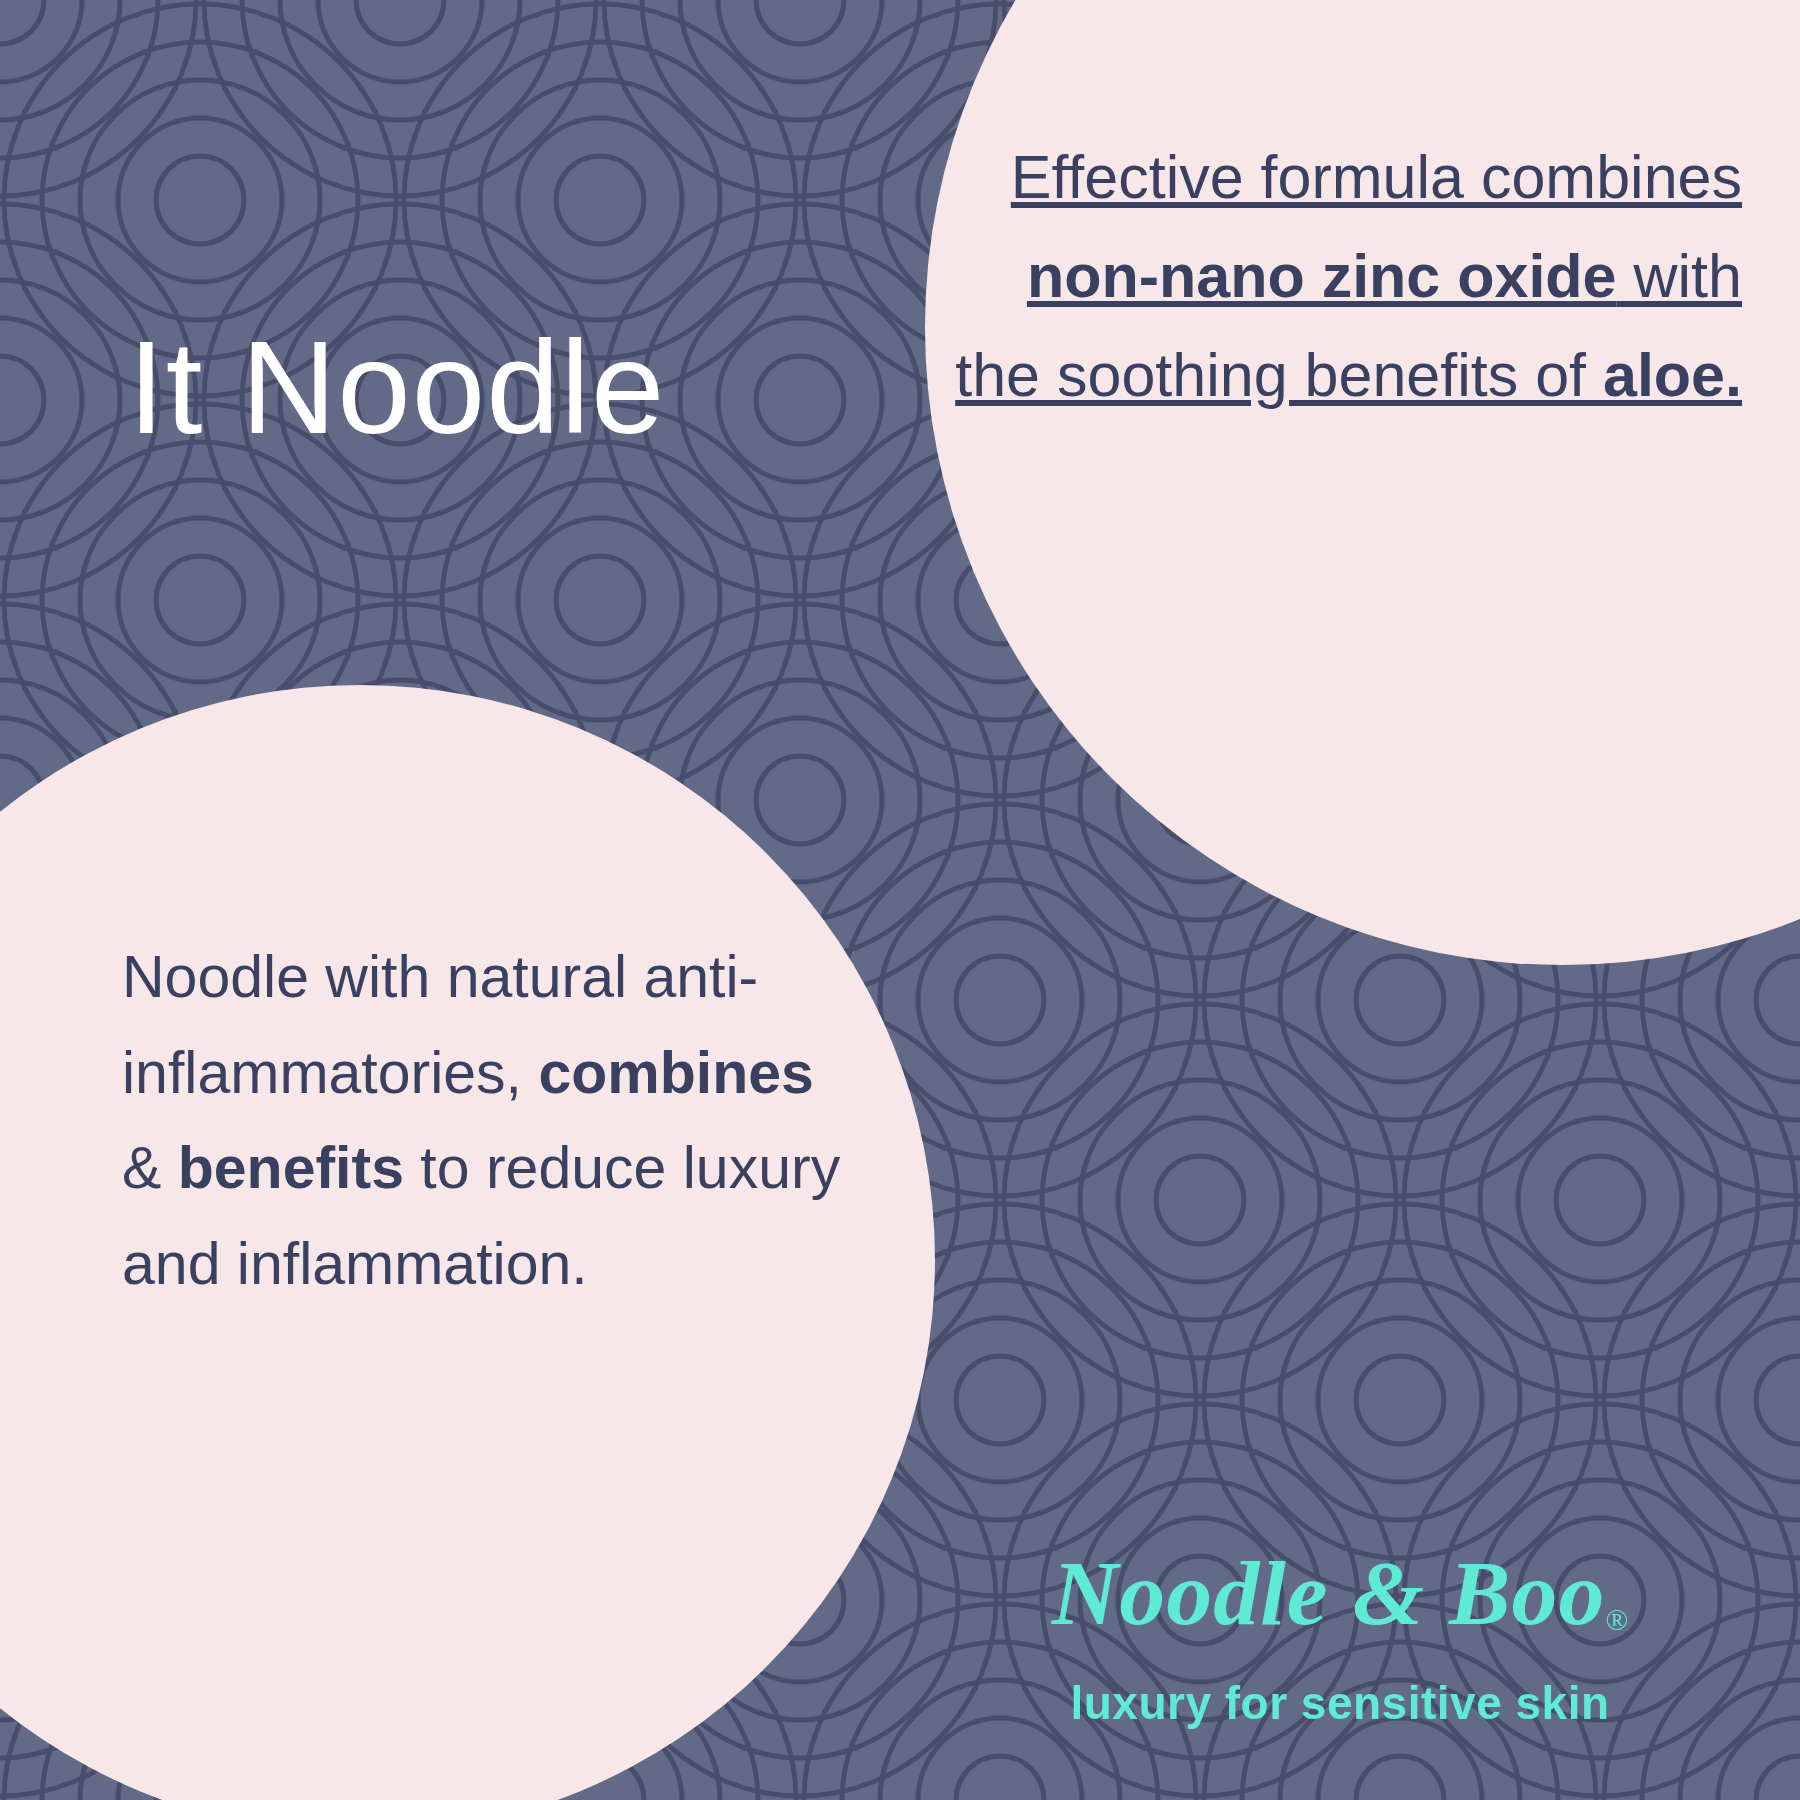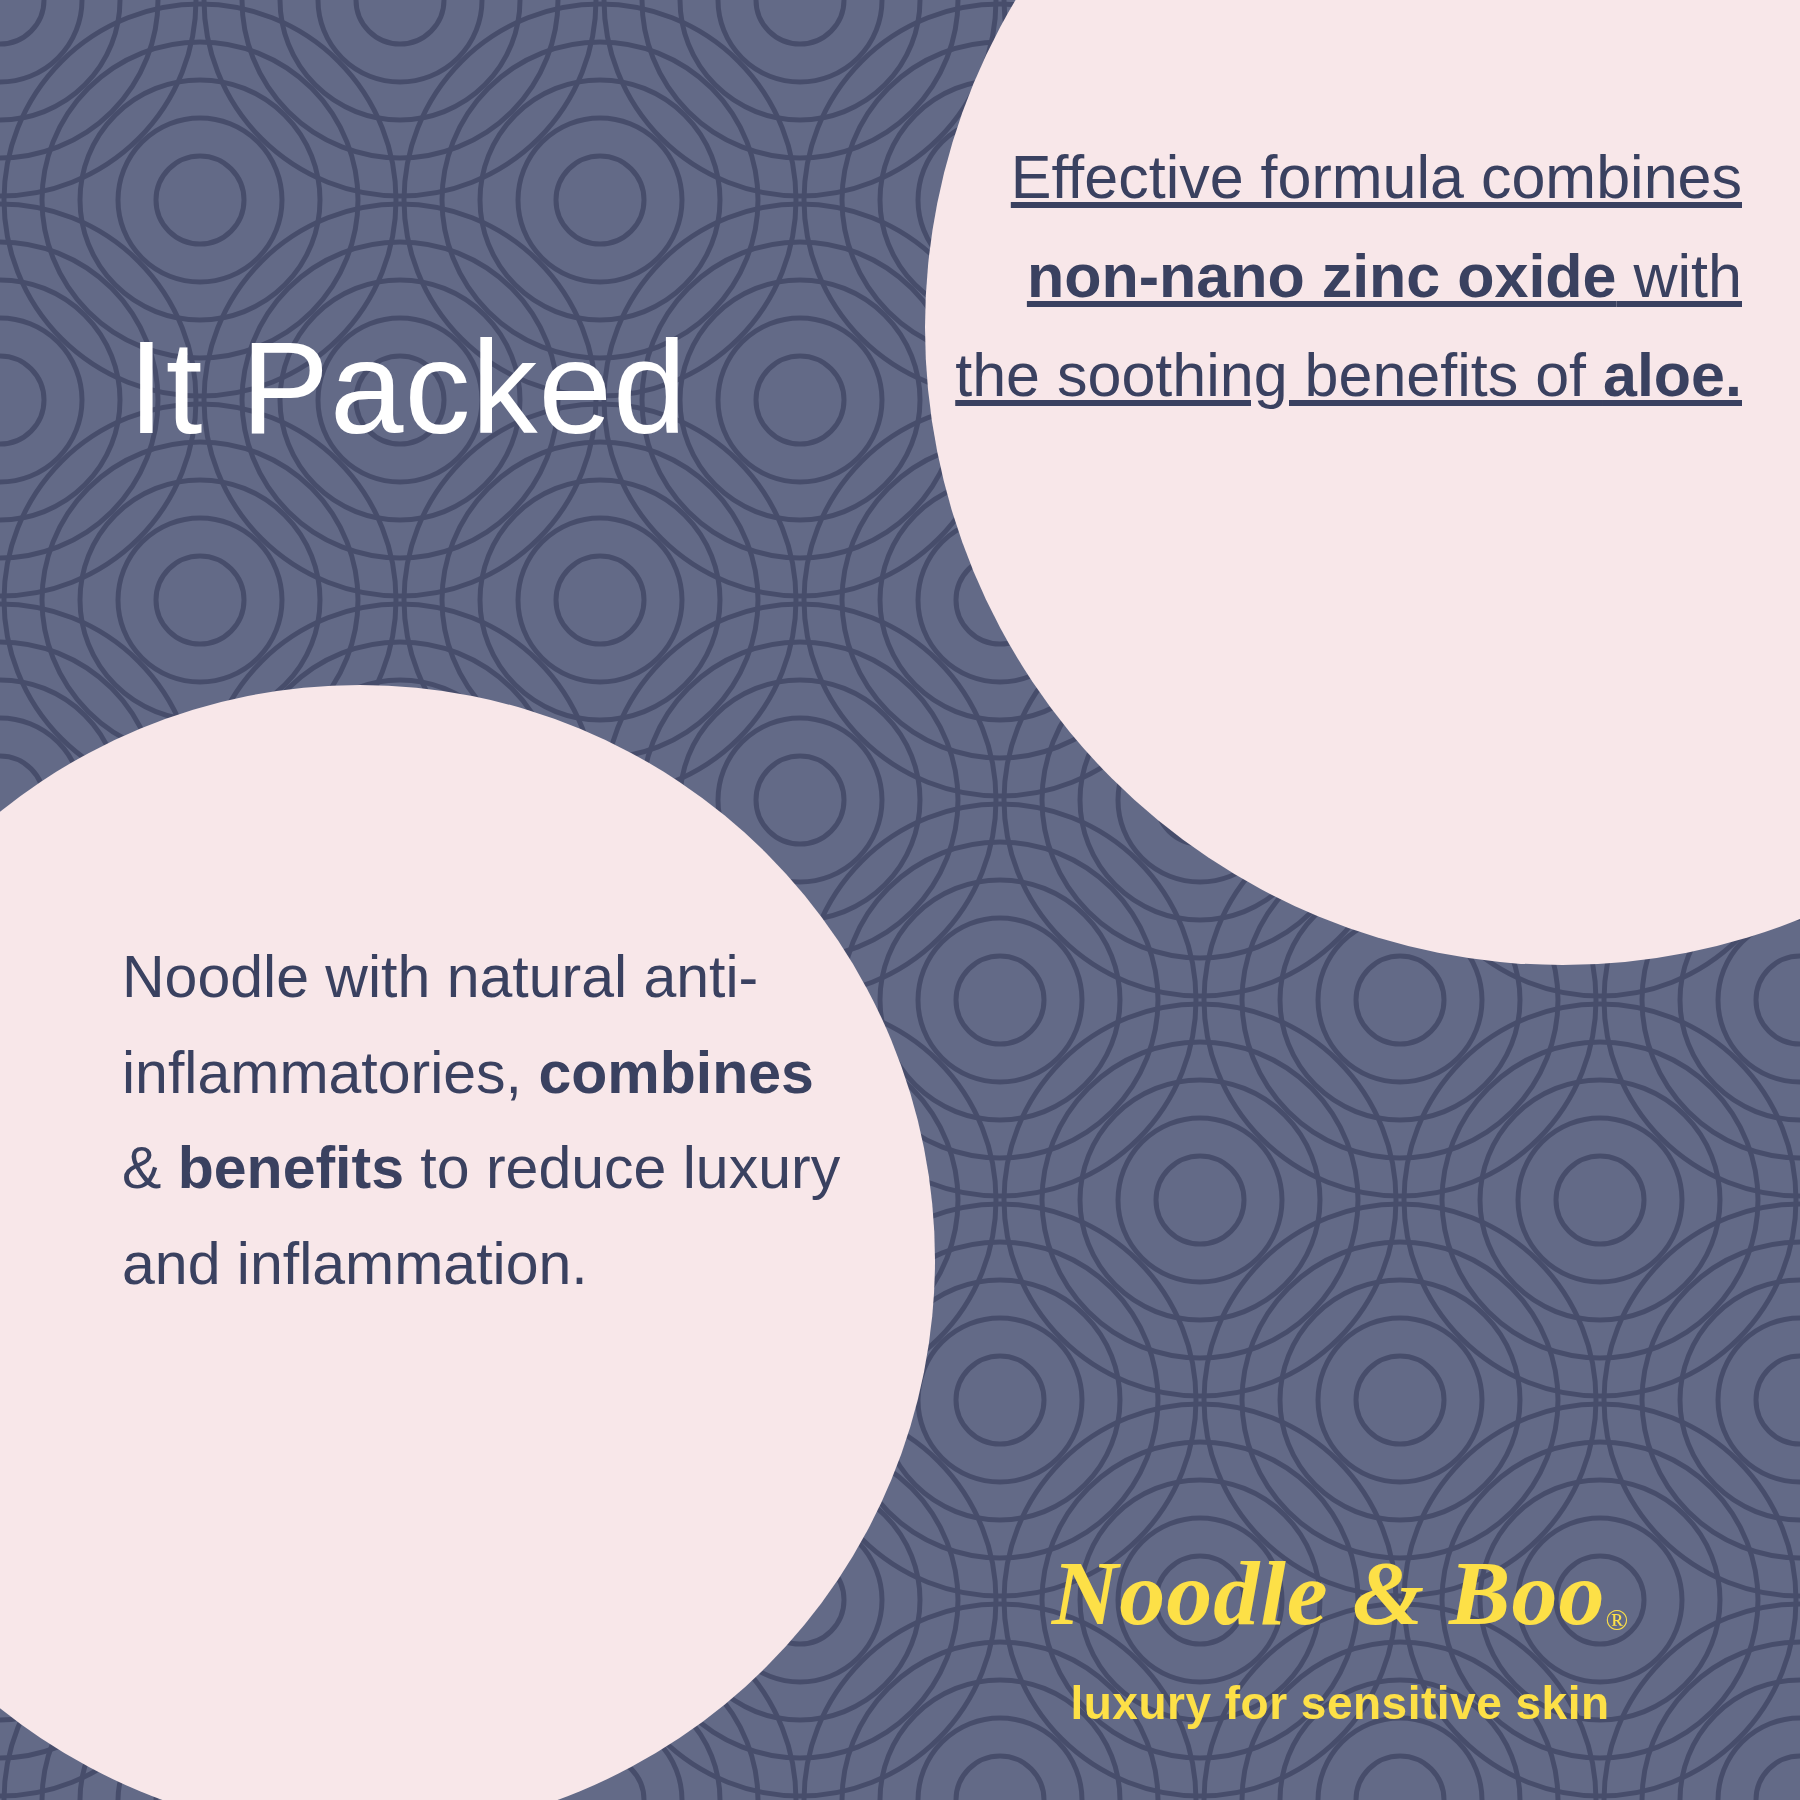--- a/index.html
+++ b/index.html
@@ -68,21 +68,21 @@
     text-align:left;
     font-size:59px;
   }
 
   
   #logo{
     position:absolute;
     left:940px; bottom:70px;
     width:800px;
     text-align:center;
-    color:#fde047;
+    color:#5eead4;
   }
   #logo-mark{
     font-family:"Liberation Serif", serif;
     font-style:italic;
     font-size:92px;
     font-weight:700;
     letter-spacing:1px;
     line-height:1;
     white-space:nowrap;
   }
@@ -138,21 +138,21 @@
           <circle cx="400" cy="400" r="44"></circle>
         </g>
       </pattern>
     </defs>
     <rect x="-40" y="-40" width="1880" height="1880" fill="url(#rings)"></rect>
   </svg>
 
   <div class="blob" id="blob-tr"></div>
   <div class="blob" id="blob-bl"></div>
 
-  <div id="headline">It Packed</div>
+  <div id="headline">It Noodle</div>
 
   <div class="copy" id="copy-tr"><span>Effective formula combines </span><b>non-nano zinc oxide</b><span> with the soothing benefits of </span><b>aloe.</b></div>
 
   <div class="copy" id="copy-bl"><span>Noodle with natural anti-inflammatories, </span><b>combines</b><span> &amp; </span><b>benefits</b><span> to reduce luxury and inflammation.</span></div>
 
   <div id="logo">
     <div id="logo-mark">
       <span>Noodle &amp; Boo</span><span class="reg">®</span>
     </div>
     <div id="logo-tagline">luxury for sensitive skin</div>

